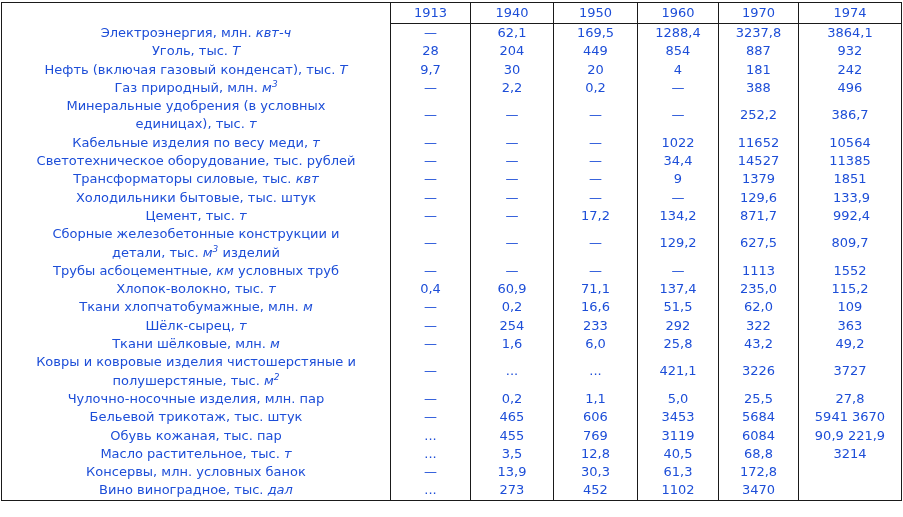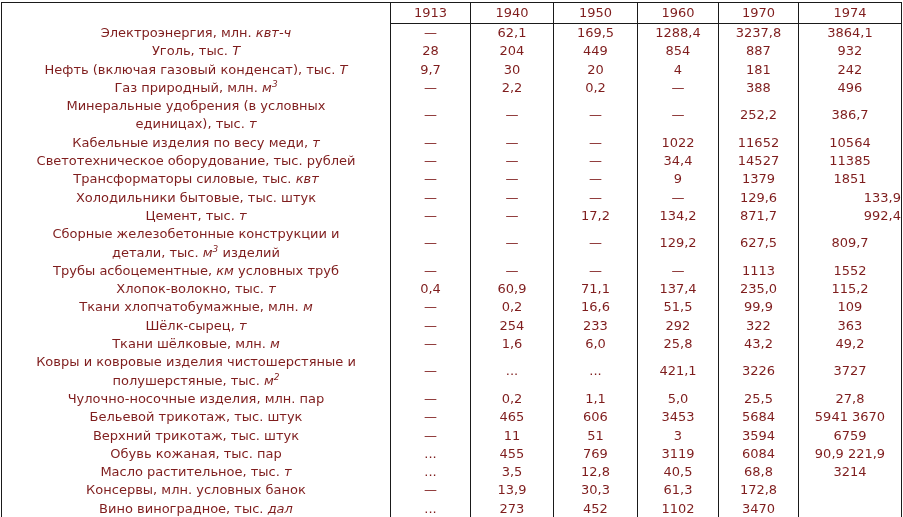--- a/index.html
+++ b/index.html
@@ -7,21 +7,21 @@
     padding: 0;
     background: #ffffff;
   }
   #page {
     position: relative;
     width: 903px;
     height: 517px;
     background: #ffffff;
     overflow: hidden;
     font-family: "DejaVu Sans", "Liberation Sans", sans-serif;
-    color: #7f1d1d;
+    color: #1d4ed8;
   }
   table.stat-table {
     border-collapse: collapse;
     table-layout: fixed;
     width: 901px;
     margin: 2px 0 0 1px;
     border: 1px solid #1a1a1a;
     font-size: 13px;
     line-height: 18.3px;
   }
@@ -46,21 +46,21 @@
   th.corner-cell {
     border-bottom: none;
   }
   td.label-cell {
     text-align: center;
     padding-left: 7px;
     padding-right: 4px;
     white-space: nowrap;
   }
   td.value-cell.align-left {
-    text-align: right;
+    text-align: center;
     padding-left: 3px;
   }
   tr.data-row td { height: 18px; }
   .unit-italic { font-style: italic; }
   sup {
     font-size: 9px;
     line-height: 0;
   }
 </style>
 </head>
@@ -207,21 +207,21 @@
           <td class="value-cell">137,4</td>
           <td class="value-cell">235,0</td>
           <td class="value-cell">115,2</td>
         </tr>
         <tr class="data-row">
           <td class="label-cell"><span>Ткани хлопчатобумажные, млн. </span><span class="unit-italic">м</span></td>
           <td class="value-cell">—</td>
           <td class="value-cell">0,2</td>
           <td class="value-cell">16,6</td>
           <td class="value-cell">51,5</td>
-          <td class="value-cell">99,9</td>
+          <td class="value-cell">62,0</td>
           <td class="value-cell">109</td>
         </tr>
         <tr class="data-row">
           <td class="label-cell"><span>Шёлк-сырец, </span><span class="unit-italic">т</span></td>
           <td class="value-cell">—</td>
           <td class="value-cell">254</td>
           <td class="value-cell">233</td>
           <td class="value-cell">292</td>
           <td class="value-cell">322</td>
           <td class="value-cell">363</td>
@@ -256,29 +256,20 @@
         <tr class="data-row">
           <td class="label-cell"><span>Бельевой трикотаж, тыс. штук</span></td>
           <td class="value-cell">—</td>
           <td class="value-cell">465</td>
           <td class="value-cell">606</td>
           <td class="value-cell">3453</td>
           <td class="value-cell">5684</td>
           <td class="value-cell">5941 3670</td>
         </tr>
         <tr class="data-row">
-          <td class="label-cell"><span>Верхний трикотаж, тыс. штук</span></td>
-          <td class="value-cell">—</td>
-          <td class="value-cell">11</td>
-          <td class="value-cell">51</td>
-          <td class="value-cell">3</td>
-          <td class="value-cell">3594</td>
-          <td class="value-cell">6759</td>
-        </tr>
-        <tr class="data-row">
           <td class="label-cell"><span>Обувь кожаная, тыс. пар</span></td>
           <td class="value-cell">...</td>
           <td class="value-cell">455</td>
           <td class="value-cell">769</td>
           <td class="value-cell">3119</td>
           <td class="value-cell">6084</td>
           <td class="value-cell">90,9 221,9</td>
         </tr>
         <tr class="data-row">
           <td class="label-cell"><span>Масло растительное, тыс. </span><span class="unit-italic">т</span></td>

